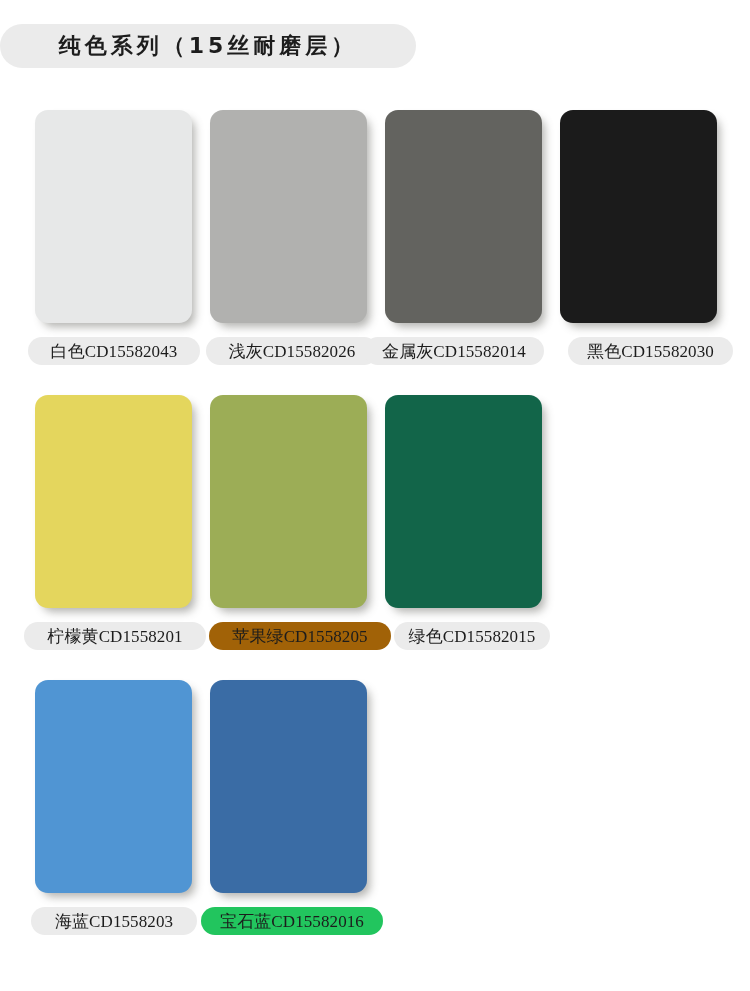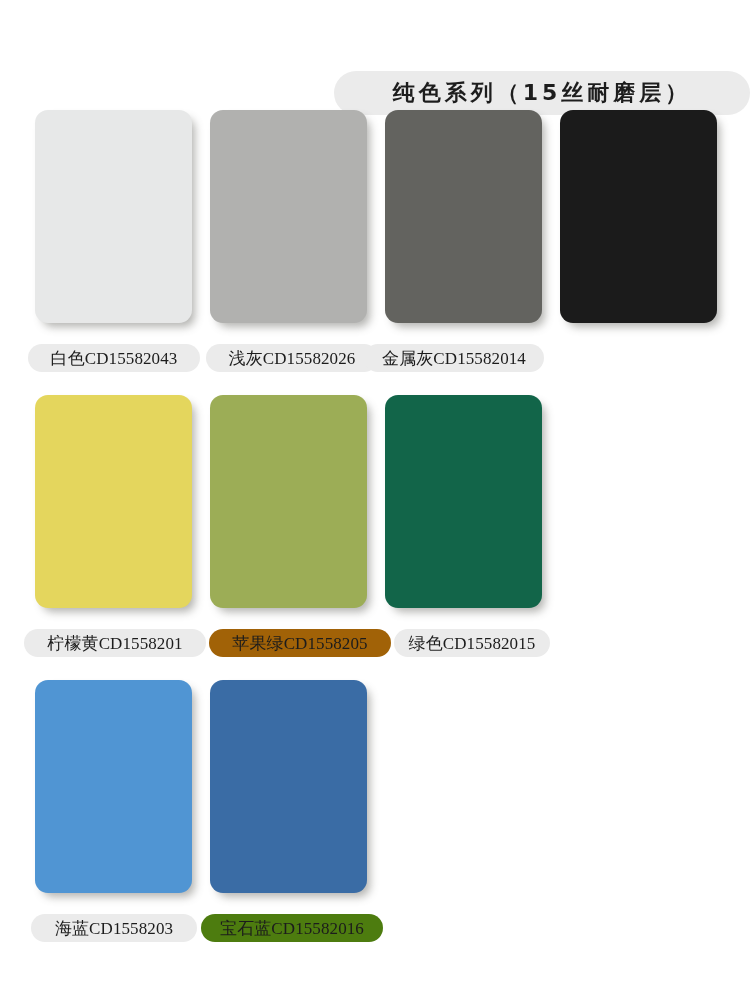--- a/index.html
+++ b/index.html
@@ -17,22 +17,21 @@
     -webkit-font-smoothing: antialiased;
   }
 
   
   .title-wrap {
     position: absolute;
     left: 0;
     top: 24px;
     width: 750px;
     display: flex;
-    justify-content: flex-end;
-    margin-top: 47px;
+    justify-content: flex-start;
   }
   .title-pill {
     background: #ebebeb;
     border-radius: 24px;
     height: 44px;
     min-width: 416px;
     display: flex;
     align-items: center;
     justify-content: center;
     padding: 0 26px;
@@ -68,21 +67,21 @@
   }
   .swatch.c0 { left: 35px; }
   .swatch.c1 { left: 210px; }
   .swatch.c2 { left: 385px; }
   .swatch.c3 { left: 560px; }
 
   
   .row-labels {
     position: relative;
     height: 28px;
-    margin-top: 21px;
+    margin-top: 14px;
   }
   .label-pill {
     position: absolute;
     top: 0;
     height: 28px;
     border-radius: 14px;
     background: #ebebeb;
     display: flex;
     align-items: center;
     justify-content: center;
@@ -132,20 +131,23 @@
   <div class="row-labels">
     <div class="label-pill p0" style="background: rgb(235, 235, 235);">
       <span class="label-text">白色CD15582043</span>
     </div>
     <div class="label-pill p1" style="background: rgb(235, 235, 235);">
       <span class="label-text">浅灰CD15582026</span>
     </div>
     <div class="label-pill p2" style="background: rgb(235, 235, 235);">
       <span class="label-text">金属灰CD15582014</span>
     </div>
+    <div class="label-pill p3" style="background: rgb(235, 235, 235);">
+      <span class="label-text">黑色CD15582030</span>
+    </div>
   </div>
 </div>
 
 <div class="row row2" style="top:395px;">
   <div class="row-swatches">
     <div class="swatch c0" style="background: rgb(228, 214, 93);"></div>
     <div class="swatch c1" style="background: rgb(156, 173, 86);"></div>
     <div class="swatch c2" style="background: rgb(18, 101, 73);"></div>
   </div>
   <div class="row-labels">
@@ -163,17 +165,17 @@
 
 <div class="row row3" style="top:680px;">
   <div class="row-swatches">
     <div class="swatch c0" style="background: rgb(80, 149, 211);"></div>
     <div class="swatch c1" style="background: rgb(58, 108, 165);"></div>
   </div>
   <div class="row-labels">
     <div class="label-pill p0" style="background: rgb(235, 235, 235);">
       <span class="label-text">海蓝CD1558203</span>
     </div>
-    <div class="label-pill p1" style="background: #4d7c0f;">
+    <div class="label-pill p1" style="background: #22c55e;">
       <span class="label-text">宝石蓝CD15582016</span>
     </div>
   </div>
 </div>
 
 </body></html>

